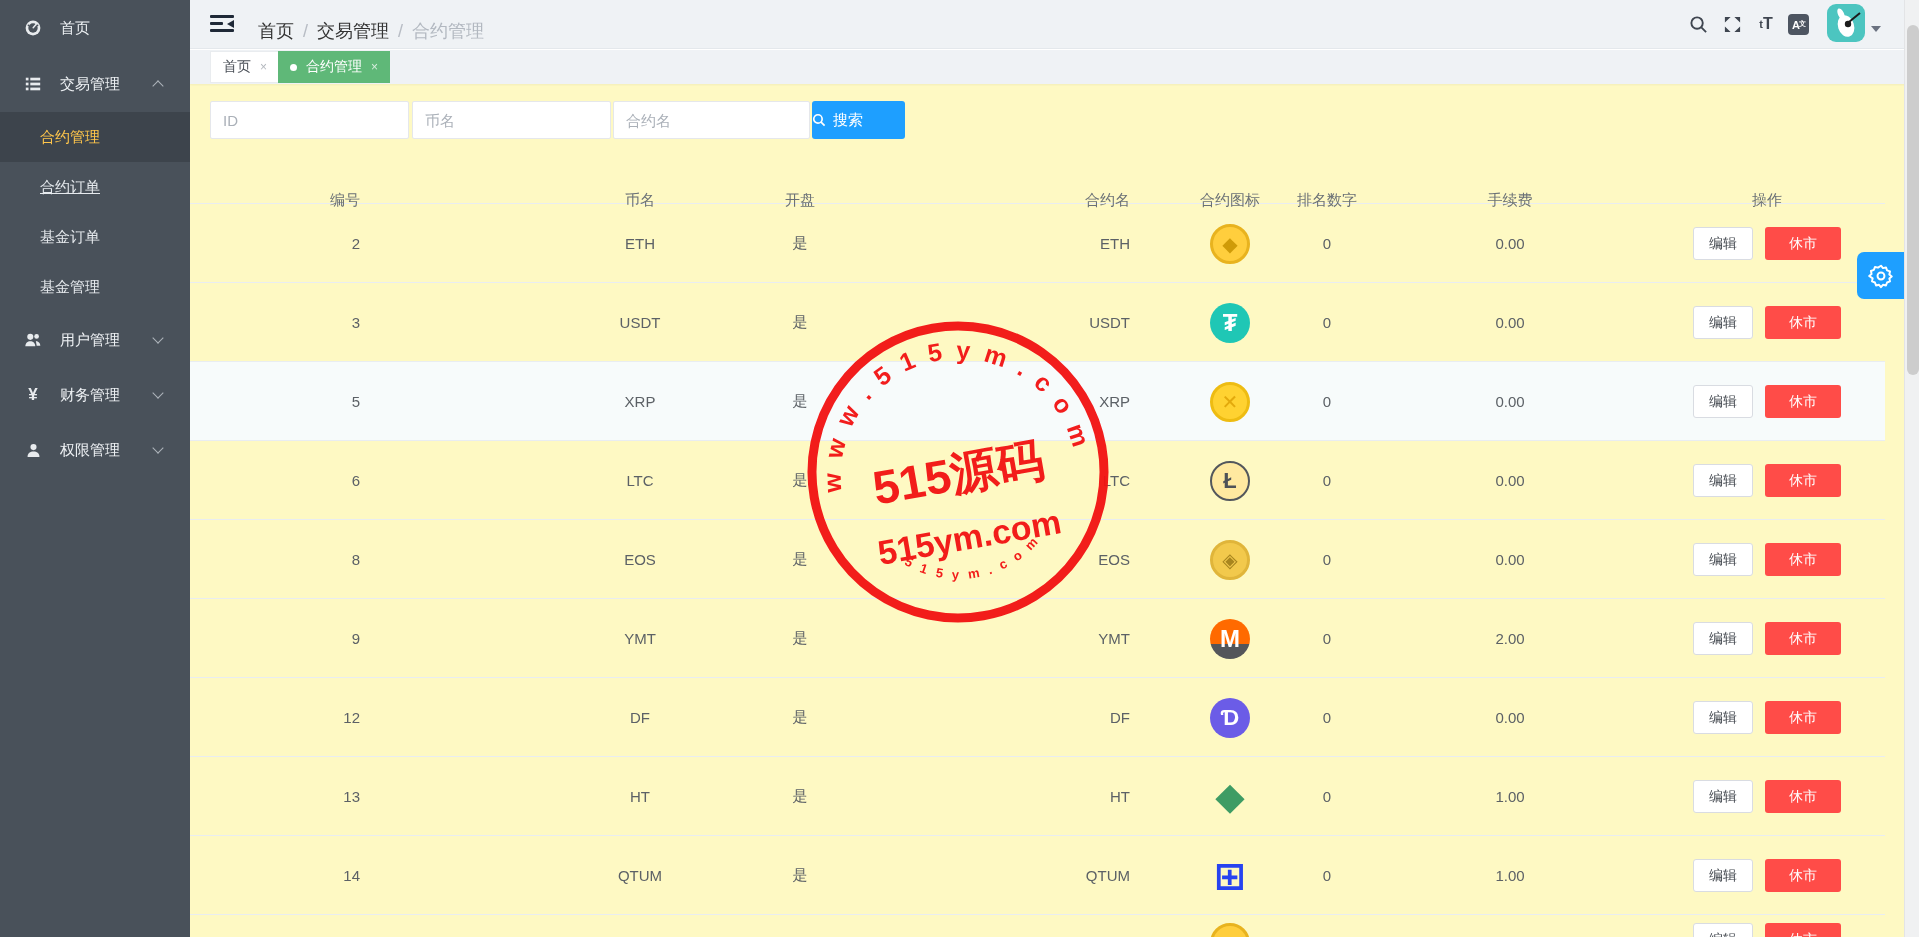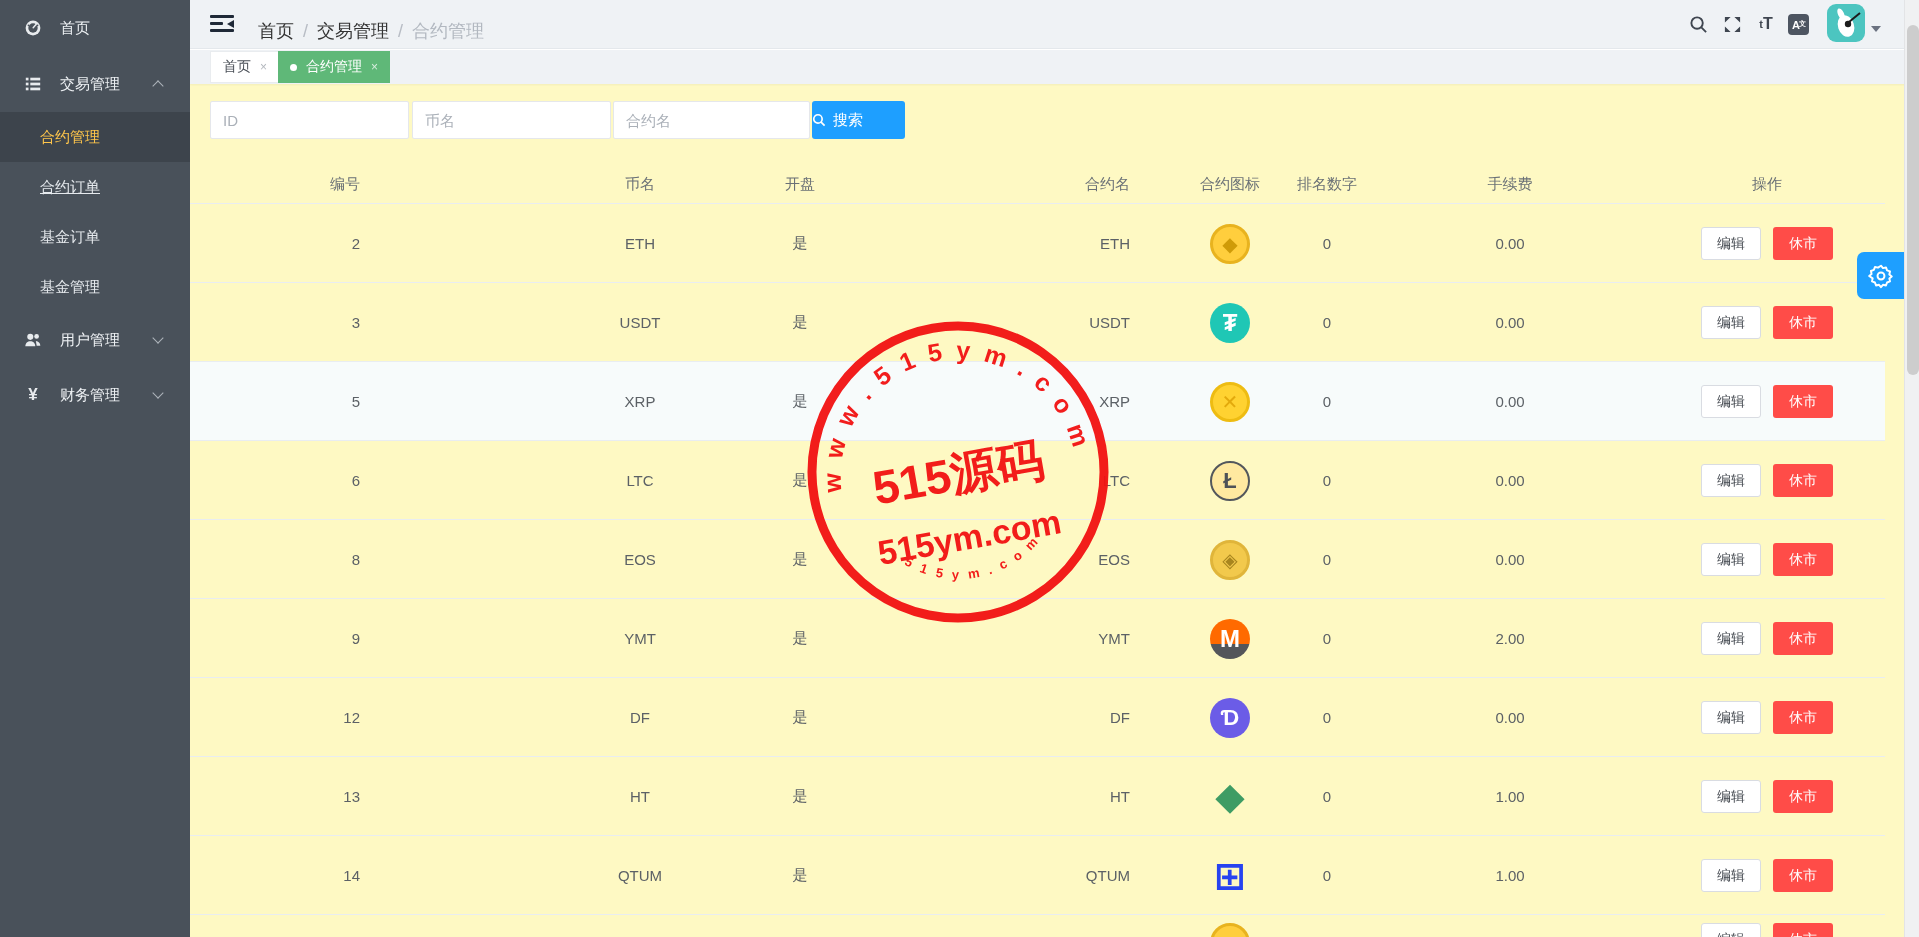--- a/index.html
+++ b/index.html
@@ -49,28 +49,28 @@
   .hcell, .cell { position:absolute; display:flex; align-items:center; font-size:15px; }
   .c1 { left:20px;  width:150px; justify-content:flex-end; }
   .c2 { left:350px; width:200px; justify-content:center; }
   .c3 { left:510px; width:200px; justify-content:center; }
   .c4 { left:740px; width:200px; justify-content:flex-end; }
   .c5 { left:990px; width:100px; justify-content:center; }
   .c6 { left:1087px;width:100px; justify-content:center; }
   .c7 { left:1245px;width:150px; justify-content:center;text-align:right; }
   .c8 { left:1482px;width:190px; justify-content:center; gap:12px; }
   #thead { position:absolute; left:0; top:81px; width:1695px; height:39px; border-bottom:1px solid #e9edf1; color:#6a7076; }
-  .hcell { top:0; height:39px; }
+  .hcell { top:16px; height:39px; }
   .row { position:absolute; left:0; width:1695px; height:79px; border-bottom:1px solid #e9edf1; color:#5c6166; }
   .row.hl { background:#f7fbfb; }
   .cell { top:0; height:79px; }
   .row.partial .c5, .row.partial .c8 { align-items:flex-start; padding-top:8px; }
   .coin { width:40px; height:40px; border-radius:50%; display:flex; align-items:center; justify-content:center; font-weight:bold; }
   .btn-edit { width:60px; height:33px; background:#fff; border:1px solid #d9dce2; border-radius:3px; font-size:14px; color:#454a51; cursor:pointer; }
-  .btn-close { width:60px; height:33px; background:#ff4c48; border:none; border-radius:3px; font-size:14px; color:#fff; cursor:pointer; }
+  .btn-close { width:76px; height:33px; background:#ff4c48; border:none; border-radius:3px; font-size:14px; color:#fff; cursor:pointer; }
 
   
   #gearbtn { position:absolute; left:1857px; top:252px; width:47px; height:47px; background:#1E9FFF; border-radius:7px 0 0 7px; display:flex; align-items:center; justify-content:center; color:#fff; font-size:26px; cursor:pointer; z-index:40; }
   #sb-track { position:absolute; left:1904px; top:0; width:15px; height:937px; background:#f0f1f2; border-left:1px solid #e3e4e6; z-index:50; }
   #sb-thumb { position:absolute; left:1.5px; top:25px; width:12px; height:350px; background:#cdcdcd; border-radius:6px; cursor:pointer; }
 
   
   #wm { position:absolute; left:798px; top:312px; width:320px; height:320px; z-index:25; pointer-events:none; transform:rotate(-10deg); opacity:.95; }
 </style>
 </head>
@@ -124,20 +124,30 @@
     <span>用户管理</span>
     <span class="chev down"></span>
   </div>
 
   <div class="side-item" style="top:367px">
     <span class="ic" style="color:#e8ebee;font-size:17px;font-weight:bold;">¥</span>
     <span>财务管理</span>
     <span class="chev down"></span>
   </div>
 
+  <div class="side-item" style="top:422px">
+    <span class="ic">
+      <svg width="17" height="17" viewBox="0 0 20 20">
+          <circle cx="10" cy="6" r="3.6" fill="#e8ebee"></circle>
+          <path d="M3 17.5c0-4 3.1-6.2 7-6.2s7 2.2 7 6.2z" fill="#e8ebee"></path>
+        </svg>
+    </span>
+    <span>权限管理</span>
+    <span class="chev down"></span>
+  </div>
 
 </div>
 
 <div id="topbar">
   <div id="hamburger">
     <div class="bar b1"></div>
       <div class="bar b2"></div>
       <div class="bar b3"></div>
       <div class="tri"></div>
   </div>

